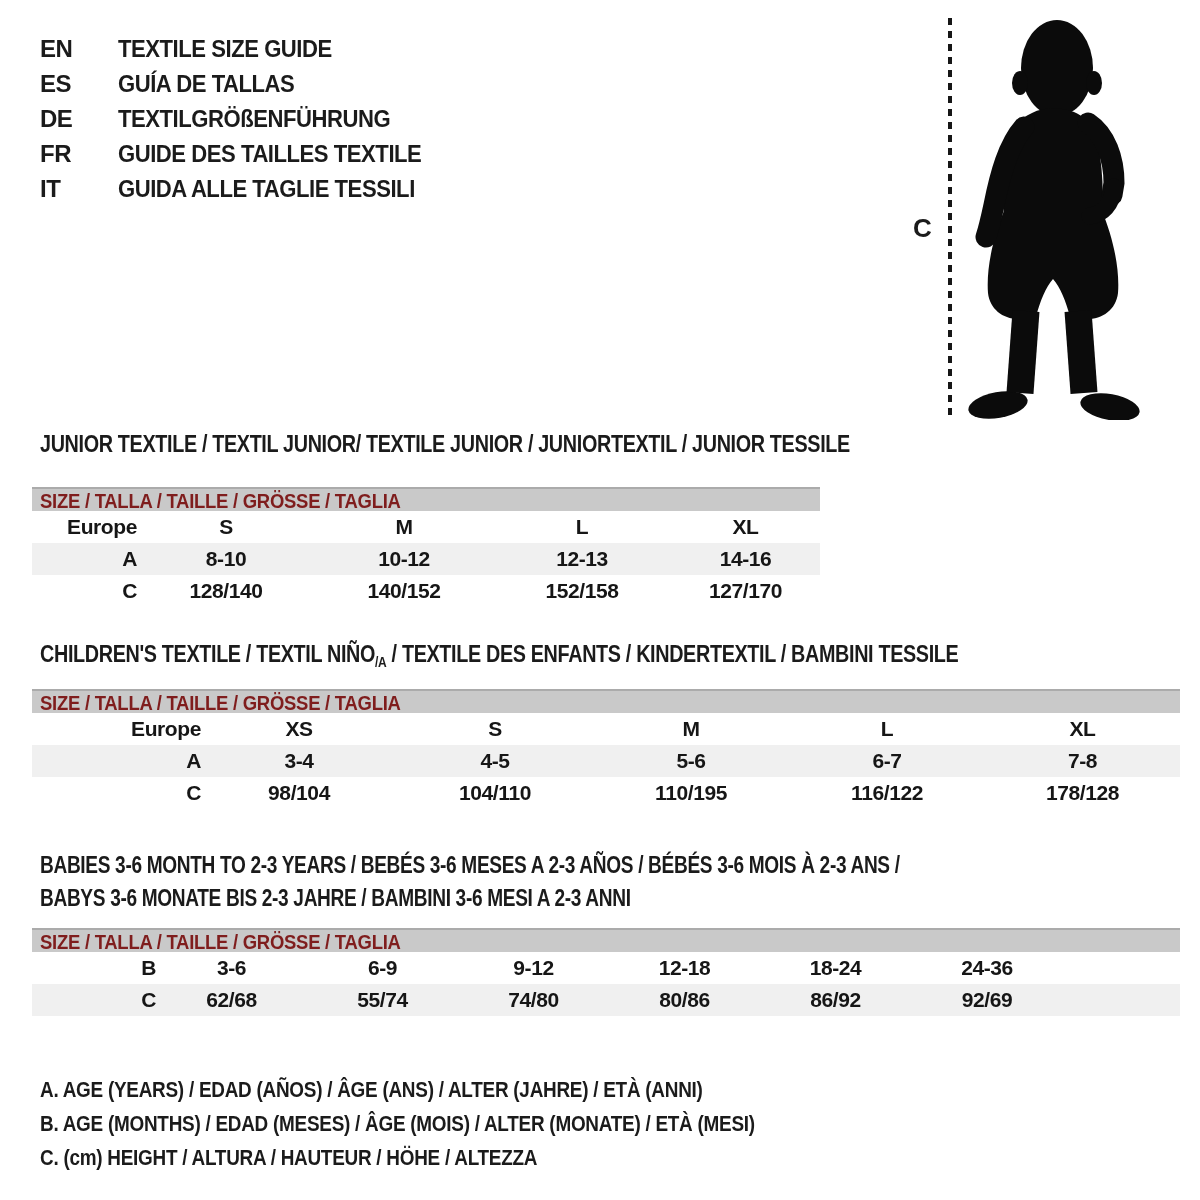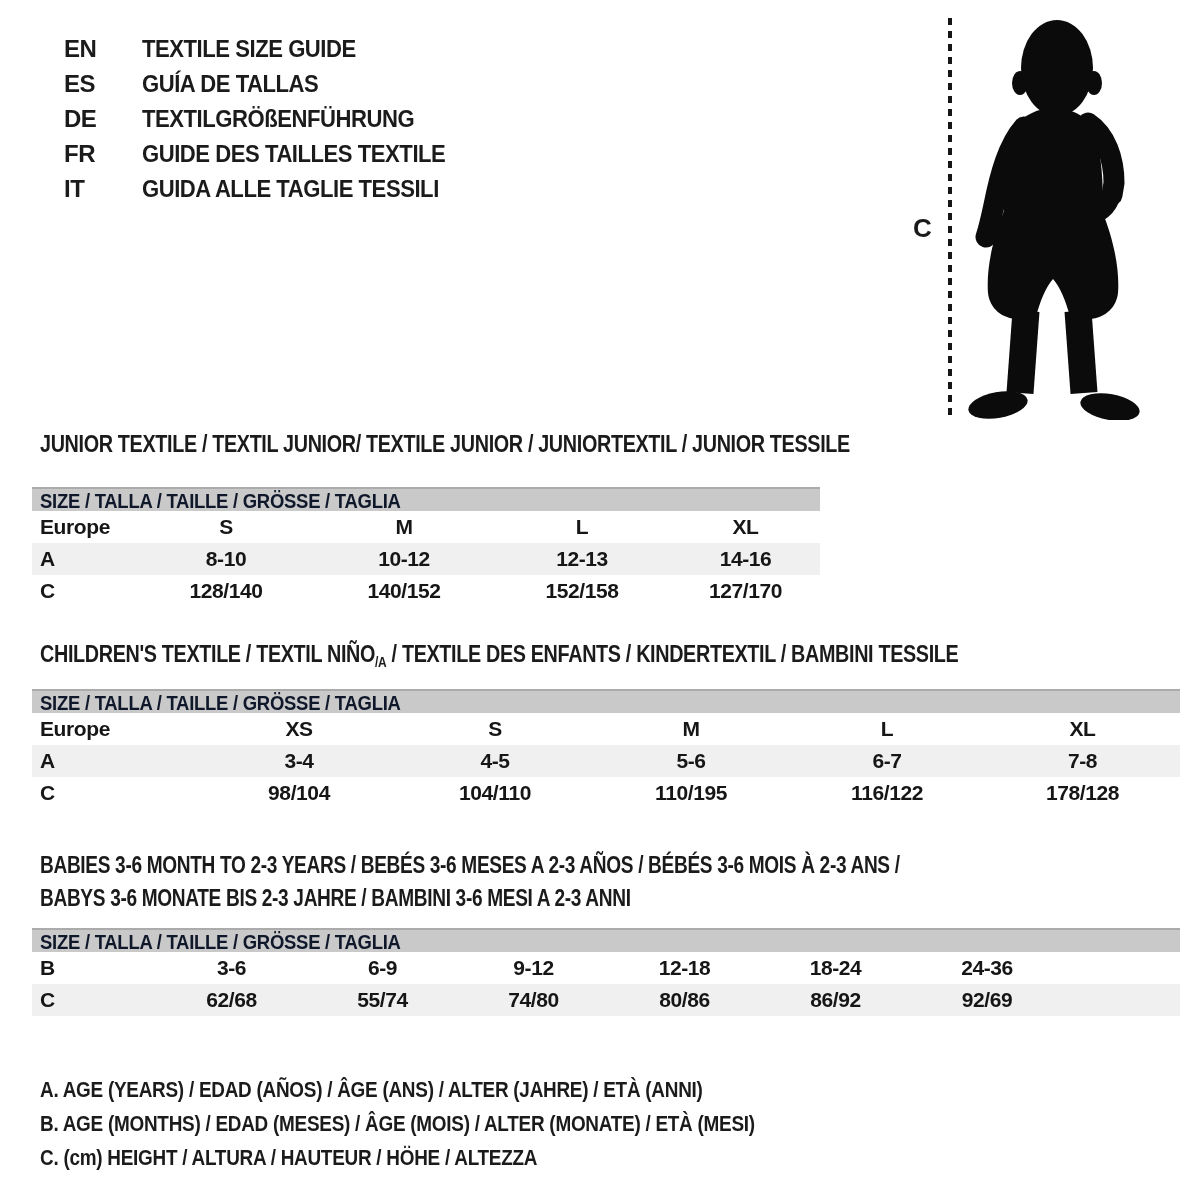--- a/index.html
+++ b/index.html
@@ -7,49 +7,49 @@
     width:1200px;height:1200px;position:relative;background:#ffffff;
     font-family:"Liberation Sans",sans-serif;font-weight:bold;color:#1b1b1b;
     overflow:hidden;
   }
   .sx92{transform:scaleX(.92);transform-origin:0 50%;white-space:nowrap;display:inline-block;}
   .sx88{transform:scaleX(.88);transform-origin:0 50%;white-space:nowrap;display:inline-block;}
   .sx86{transform:scaleX(.86);transform-origin:0 0;white-space:nowrap;}
   .sx83{transform:scaleX(.83);transform-origin:0 0;white-space:nowrap;}
 
   
-  .lang-block{position:absolute;left:40px;top:31px;margin-left:24px;}
+  .lang-block{position:absolute;left:40px;top:31px;}
   .lang-row{display:flex;line-height:35px;font-size:24px;letter-spacing:-0.5px;}
   .lang-code{width:78px;}
 
   
   .dash-line{
     position:absolute;left:948px;top:18px;width:4px;height:397px;
     background:repeating-linear-gradient(to bottom,#161616 0 7px,transparent 7px 13px);
   }
   .c-label{position:absolute;left:913px;top:213px;font-size:26px;}
   .figure{position:absolute;left:962px;top:15px;width:180px;height:405px;}
 
   
   .sec-title{position:absolute;left:40px;font-size:23px;letter-spacing:-0.4px;white-space:nowrap;}
   .title-sub{font-size:14px;vertical-align:-5px;}
   .babies-title{line-height:33px;}
 
   
   .table-wrap{position:absolute;left:32px;}
   .size-bar{
     background:#c9c9c9;border-top:2px solid #ababab;height:24px;line-height:24px;
-    font-size:21px;letter-spacing:-0.3px;color:#0f172a;padding-left:8px;box-sizing:border-box;
+    font-size:21px;letter-spacing:-0.3px;color:#7f1d1d;padding-left:8px;box-sizing:border-box;
   }
   table.size-table{border-collapse:collapse;table-layout:fixed;}
   table.size-table td{
     height:32px;padding:0;vertical-align:middle;text-align:center;
     font-size:21px;font-weight:bold;letter-spacing:-0.4px;color:#161616;
   }
-  table.size-table td.lbl{text-align:left;padding-left:8px;margin-top:20px;}
+  table.size-table td.lbl{text-align:right;padding-left:8px;margin-top:20px;}
   tr.shade td{background:#f0f0f0;}
 
   
   .legend{position:absolute;left:40px;top:1073px;font-size:22px;line-height:34px;letter-spacing:-0.3px;}
 </style>
 </head>
 <body>
 
 <div class="lang-block">
   <div class="lang-row">

